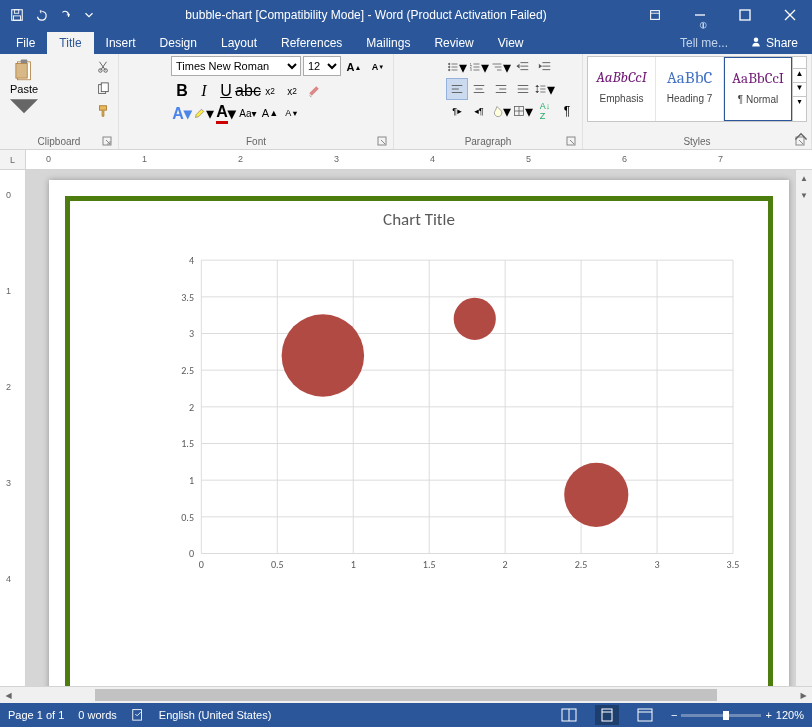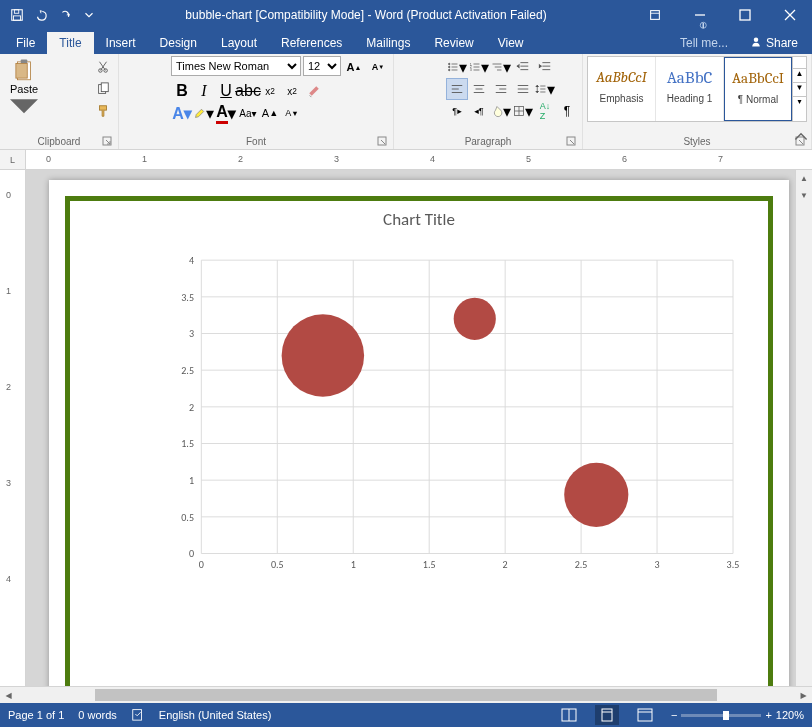--- a/index.html
+++ b/index.html
@@ -38,21 +38,21 @@
 .clipboard .paste svg { width: 28px; height: 28px; }
 .clipboard .paste span { font-size: 11px; }
 
 .font .row1 { display: flex; gap: 2px; margin-bottom: 2px; }
 .font select { font-size: 11px; border: 1px solid #ababab; height: 20px; background: #fff; }
 .font .fontname { width: 130px; }
 .font .fontsize { width: 38px; }
 
 .styles .gallery { display: flex; border: 1px solid #c6c6c6; background: #fff; height: 66px; }
 .styles .style-item { width: 68px; border-right: 1px solid #e6e6e6; padding: 4px 2px; text-align: center; cursor: pointer; }
-.styles .style-item .preview { font-family: Cambria, serif; font-size: 15px; color: #a16207; height: 32px; display: flex; align-items: center; justify-content: center; }
+.styles .style-item .preview { font-family: Cambria, serif; font-size: 15px; color: #701a75; height: 32px; display: flex; align-items: center; justify-content: center; }
 .styles .style-item .name { font-size: 10px; color: #444; }
 .styles .style-item.selected { border: 1px solid #2b579a; }
 .styles .more { width: 14px; display: flex; flex-direction: column; justify-content: center; border-left: 1px solid #c6c6c6; }
 .styles .more div { height: 14px; font-size: 8px; text-align: center; border-top: 1px solid #c6c6c6; cursor: pointer; }
 
 .editing .btn { width: 50px; height: 66px; flex-direction: column; font-size: 11px; }
 
 .ribbon-collapse { position: absolute; right: 4px; bottom: 4px; width: 14px; height: 14px; cursor: pointer; }
 
 
@@ -357,21 +357,21 @@
 
   <div class="group styles">
     <div class="body">
       <div class="gallery">
         <div class="style-item">
             <div class="preview" style="font-style:italic;">AaBbCcI</div>
             <div class="name">Emphasis</div>
           </div>
         <div class="style-item">
             <div class="preview" style="color:#4472c4;font-size:17px;">AaBbC</div>
-            <div class="name">Heading 1</div>
+            <div class="name">Heading 7</div>
           </div>
         <div class="style-item selected">
             <div class="preview">AaBbCcI</div>
             <div class="name">¶ Normal</div>
           </div>
         <div class="more">
           <div>▲</div>
           <div>▼</div>
           <div>▾</div>
         </div>

